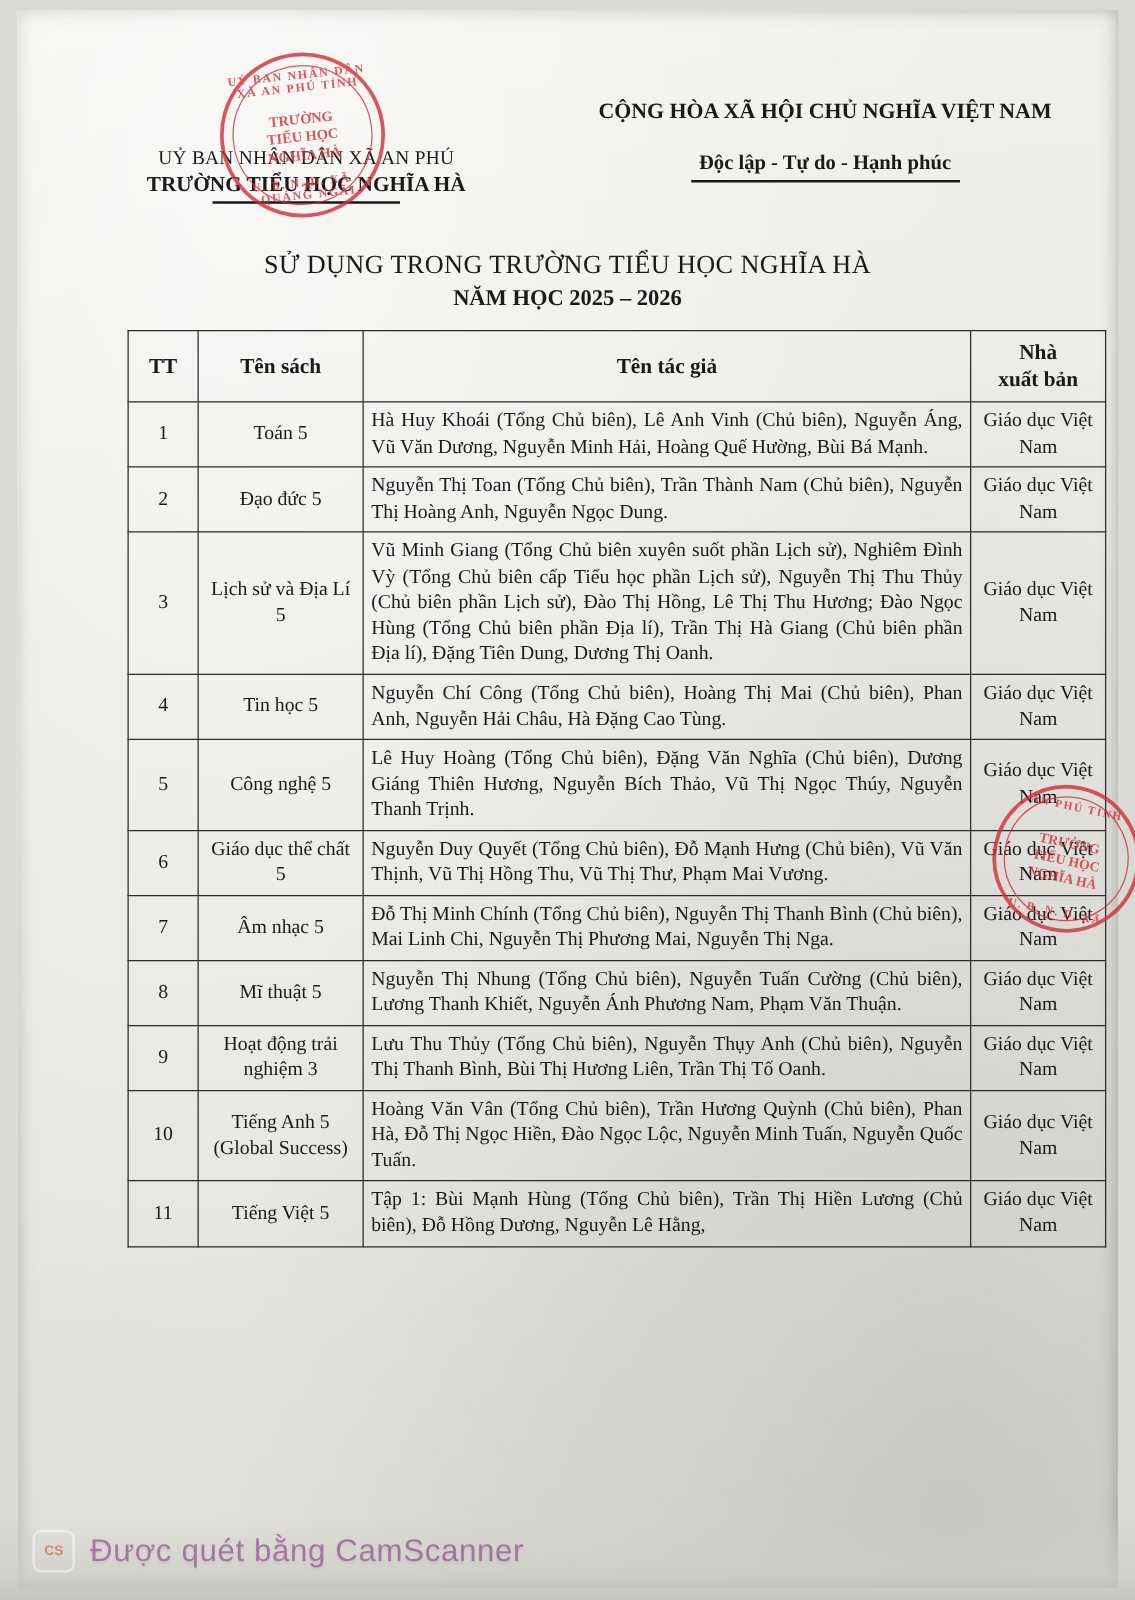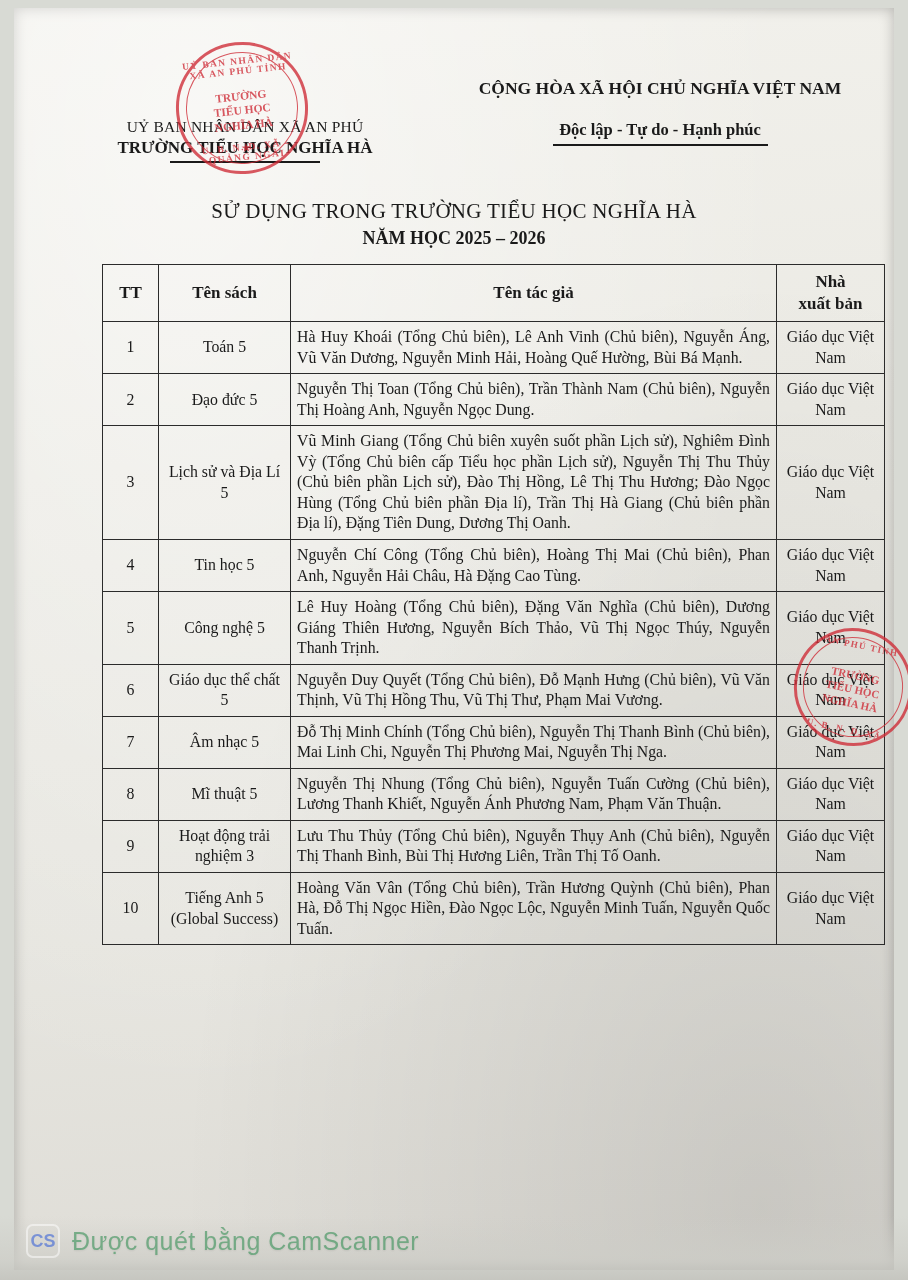--- a/index.html
+++ b/index.html
@@ -245,30 +245,30 @@
     display: flex;
     align-items: center;
     gap: 12px;
     opacity: .5;
   }
   .wm-badge {
     width: 30px;
     height: 30px;
     border: 2px solid #ffffff;
     border-radius: 7px;
-    color: #1d4ed8;
-    font-size: 18px;
+    color: #c2410c;
+    font-size: 11px;
     font-weight: bold;
     display: flex;
     align-items: center;
     justify-content: center;
     font-family: "Liberation Sans", sans-serif;
   }
   .wm-text {
-    color: #15803d;
+    color: #701a75;
     font-size: 25px;
     font-family: "Liberation Sans", sans-serif;
     letter-spacing: .5px;
     text-shadow: 0 1px 2px rgba(0,0,0,.15);
   }
   .fade-bottom {
     position: absolute;
     left: 0;
     bottom: 0;
     width: 100%;
@@ -376,20 +376,26 @@
             <td class="name">Hoạt động trải nghiệm 3</td>
             <td class="author">Lưu Thu Thủy (Tổng Chủ biên), Nguyễn Thụy Anh (Chủ biên), Nguyễn Thị Thanh Bình, Bùi Thị Hương Liên, Trần Thị Tố Oanh.</td>
             <td class="pub">Giáo dục Việt Nam</td>
           </tr>
           <tr>
             <td class="tt">10</td>
             <td class="name">Tiếng Anh 5 (Global Success)</td>
             <td class="author">Hoàng Văn Vân (Tổng Chủ biên), Trần Hương Quỳnh (Chủ biên), Phan Hà, Đỗ Thị Ngọc Hiền, Đào Ngọc Lộc, Nguyễn Minh Tuấn, Nguyễn Quốc Tuấn.</td>
             <td class="pub">Giáo dục Việt Nam</td>
           </tr>
+          <tr>
+            <td class="tt">11</td>
+            <td class="name">Tiếng Việt 5</td>
+            <td class="author">Tập 1: Bùi Mạnh Hùng (Tổng Chủ biên), Trần Thị Hiền Lương (Chủ biên), Đỗ Hồng Dương, Nguyễn Lê Hằng,</td>
+            <td class="pub">Giáo dục Việt Nam</td>
+          </tr>
         </tbody>
       </table>
     </div>
 
     <div class="stamp stamp-main">
       <div class="inner"></div>
       <div class="stamp-arc-top">UỶ BAN NHÂN DÂN XÃ AN PHÚ TỈNH</div>
       <div class="stamp-center">
         <div>TRƯỜNG</div>
         <div>TIỂU HỌC</div>

